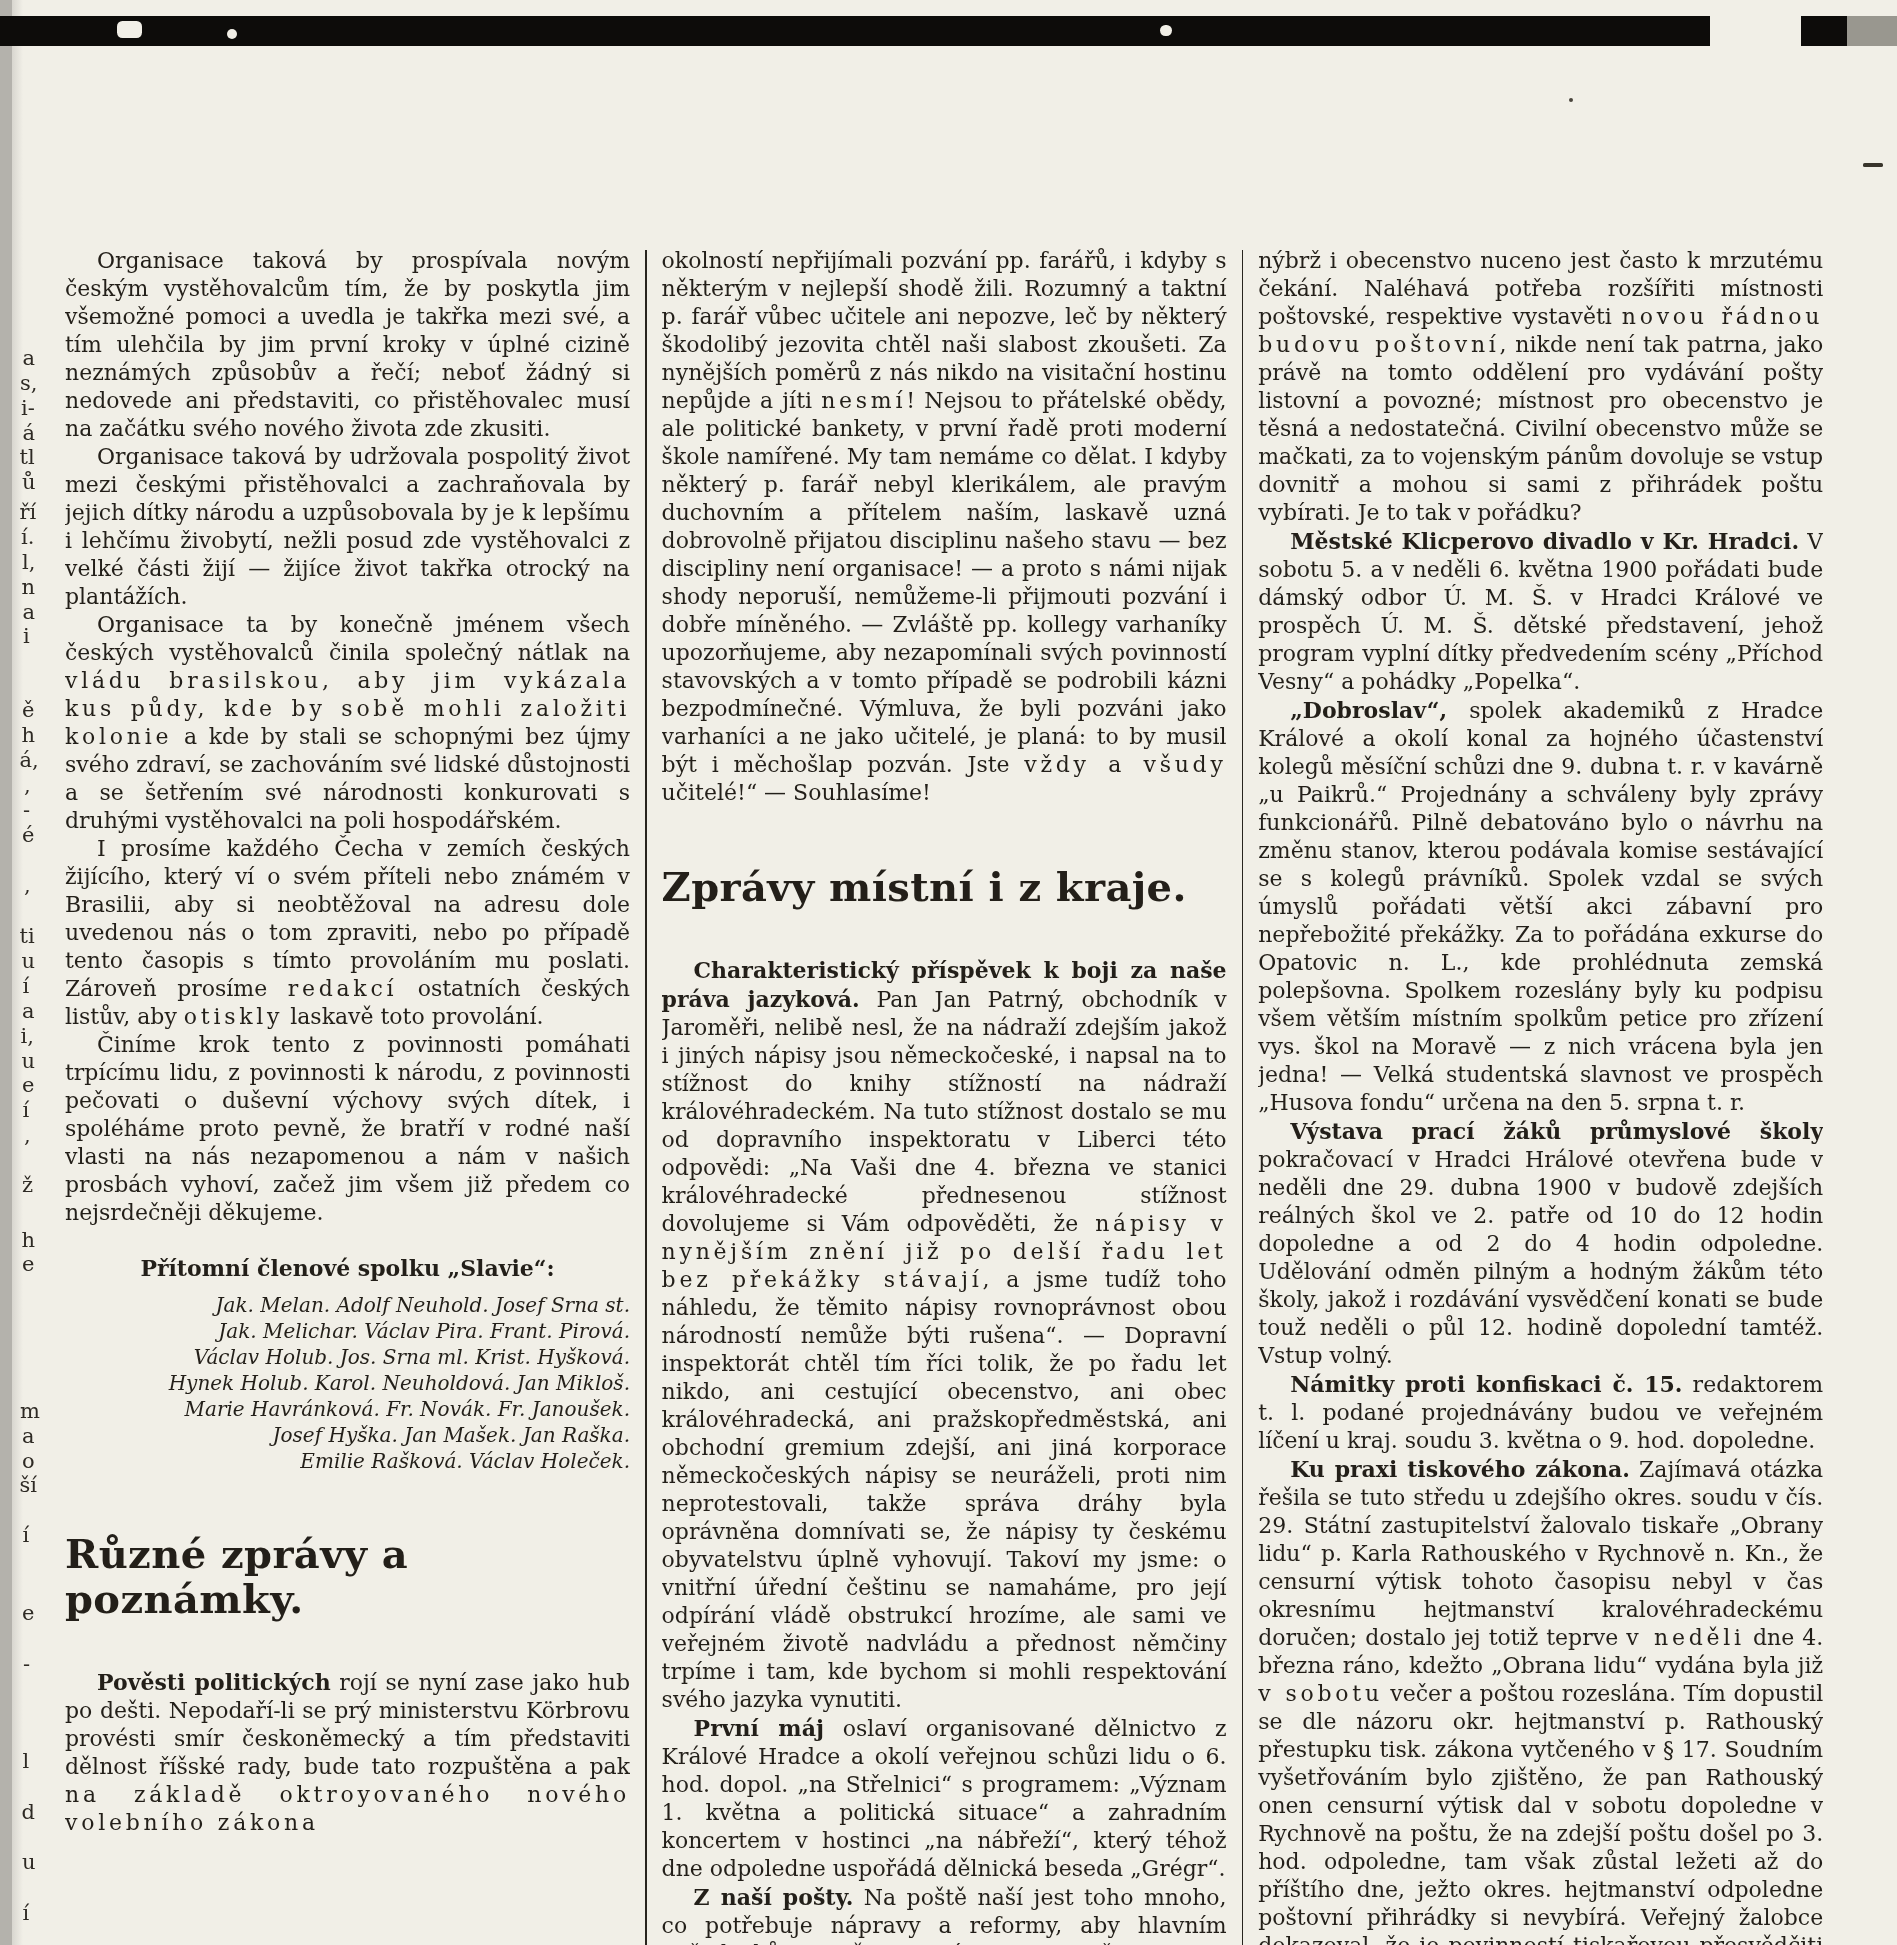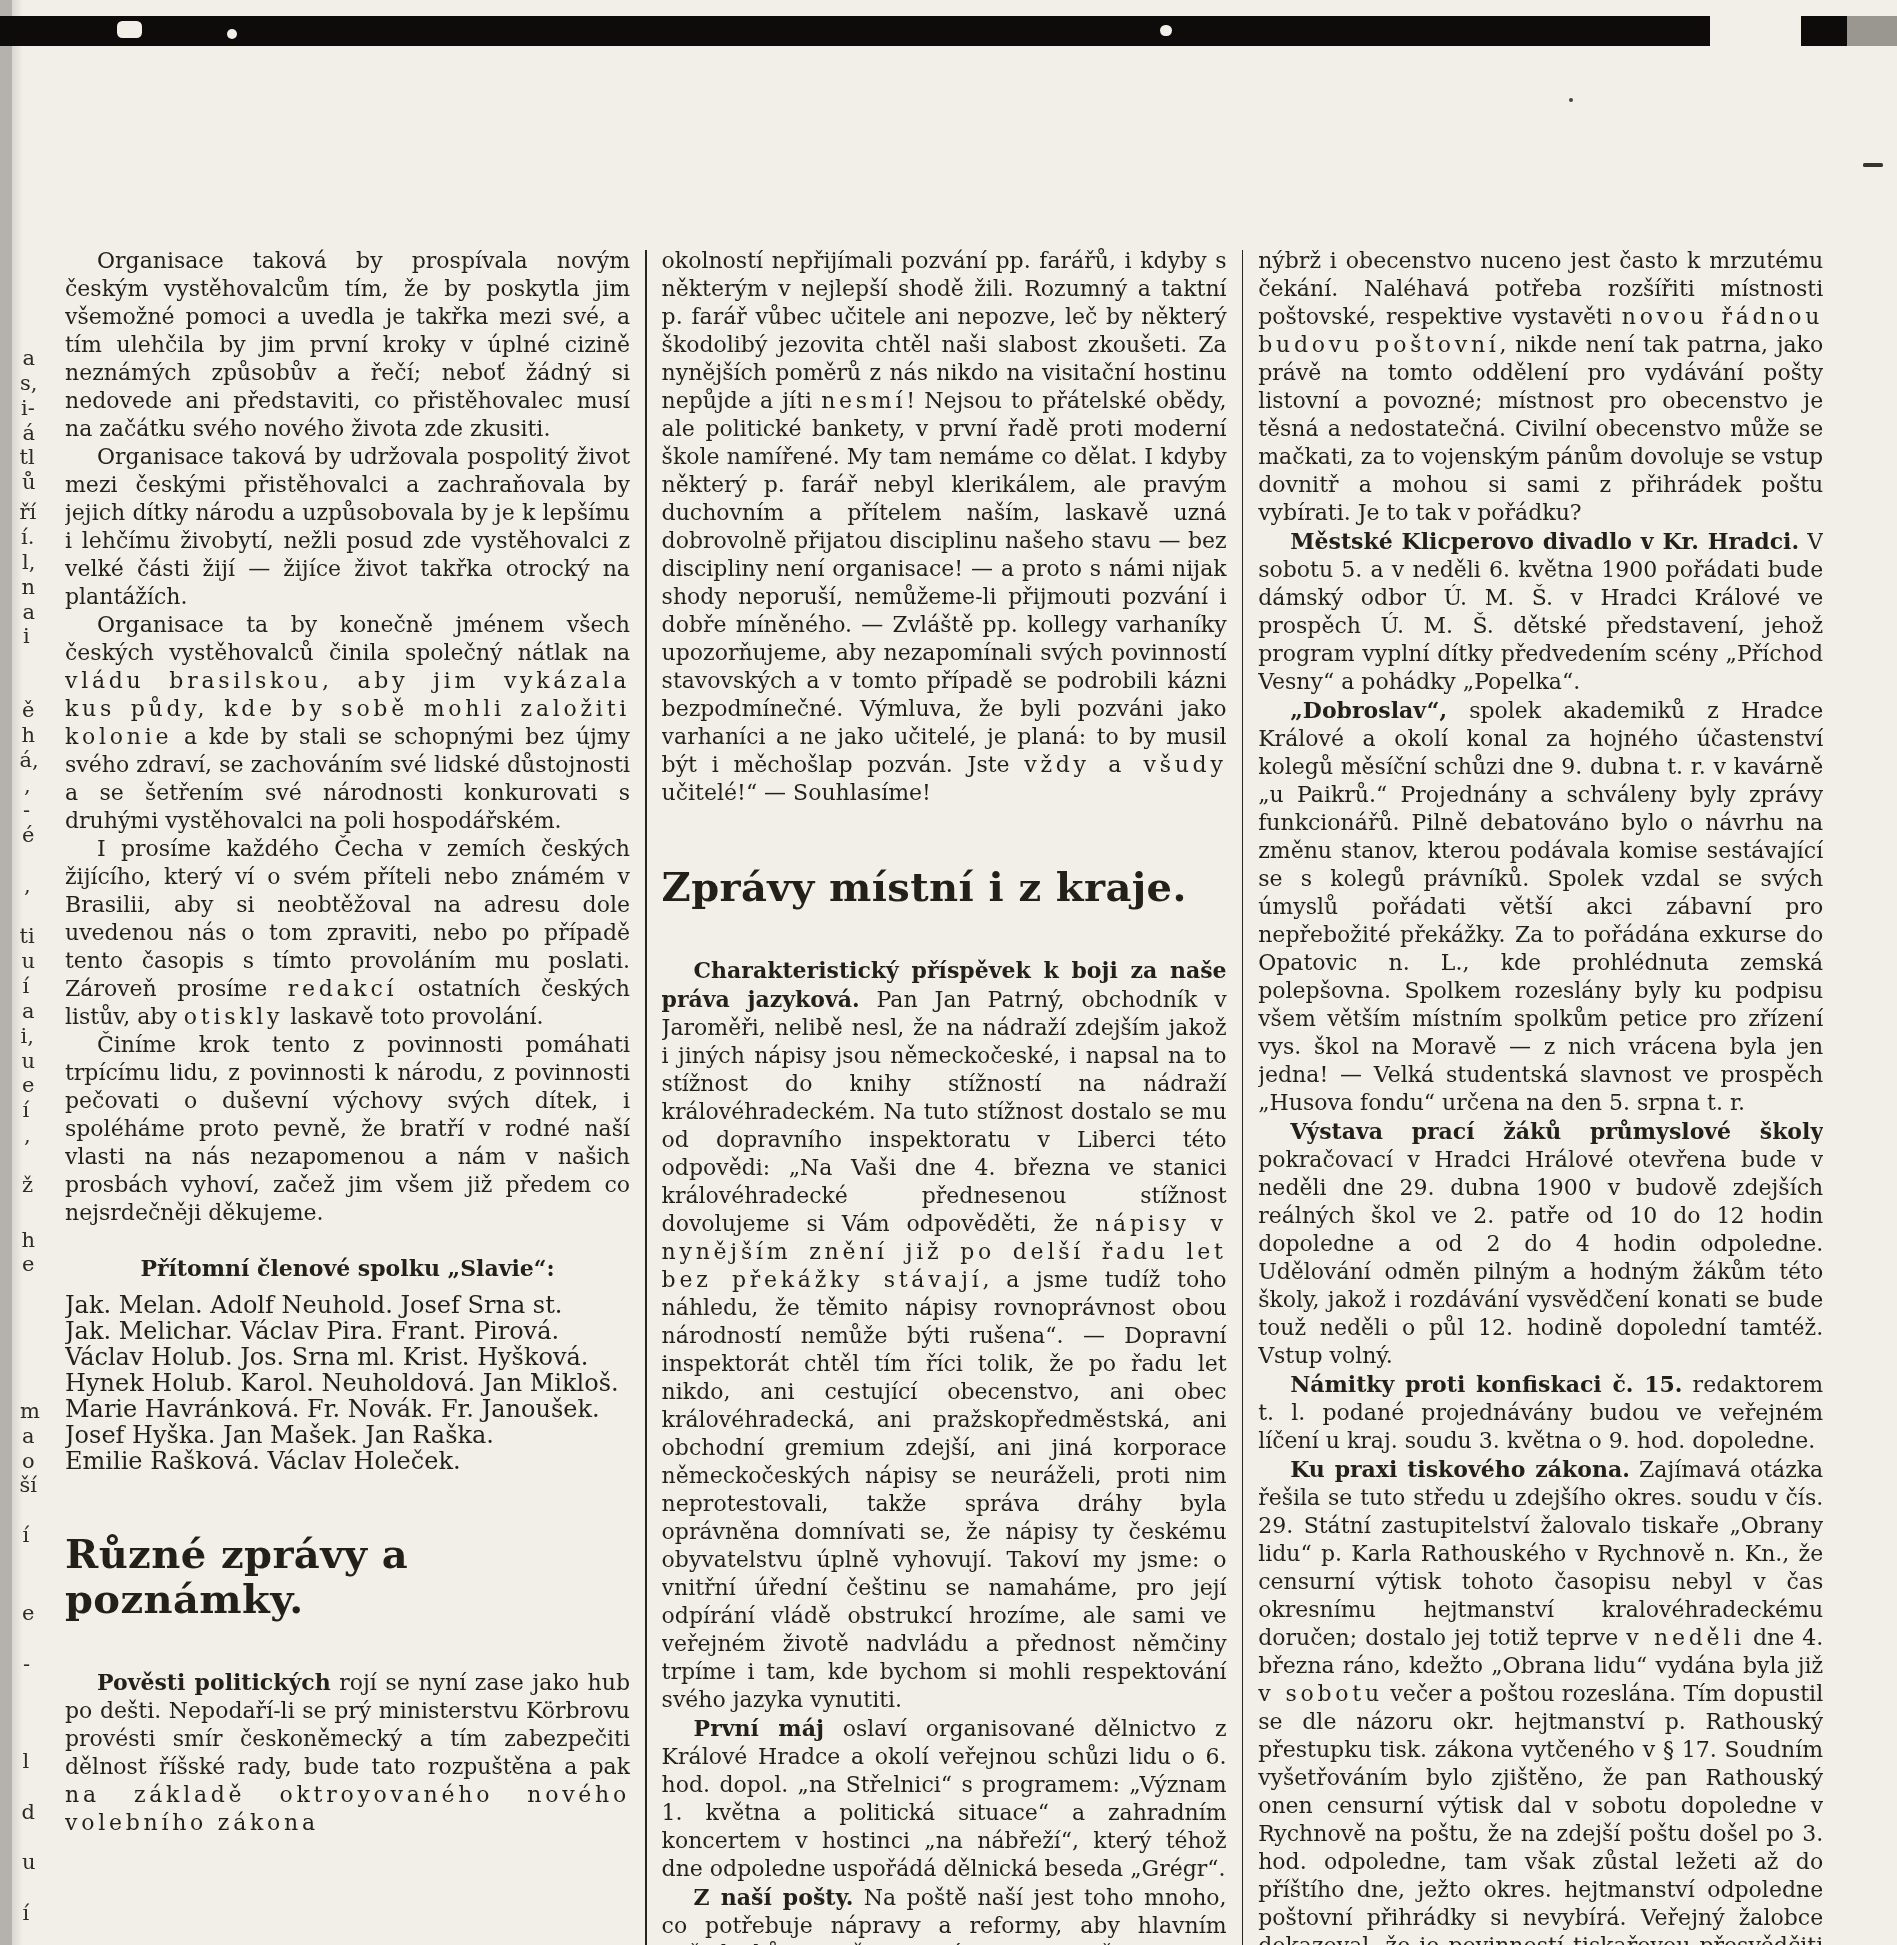--- a/index.html
+++ b/index.html
@@ -50,22 +50,22 @@
   .heading-large {
     font-size:40px; line-height:1.12; font-weight:bold;
     text-align:left; text-indent:0;
     margin:58px 0 46px 0; letter-spacing:0.4px;
   }
   .heading-sub {
     font-size:22px; font-weight:bold; text-align:center;
     margin:27px 0 10px 0;
   }
   .names-block {
-    text-align:left;
-    font-size:24px; line-height:26px;
+    font-style:italic; text-align:right;
+    font-size:20px; line-height:26px;
     margin:1.6px 0 11.7px 0;
   }
 </style>
 </head>
 <body>
 
 <div class="scan-page">
 
   <div class="left-strip"></div>
   <div class="left-strip-soft"></div>
@@ -137,21 +137,21 @@
         <div class="names-block">
           <div>Jak. Melan. Adolf Neuhold. Josef Srna st.</div>
           <div>Jak. Melichar. Václav Pira. Frant. Pirová.</div>
           <div>Václav Holub. Jos. Srna ml. Krist. Hyšková.</div>
           <div>Hynek Holub. Karol. Neuholdová. Jan Mikloš.</div>
           <div>Marie Havránková. Fr. Novák. Fr. Janoušek.</div>
           <div>Josef Hyška. Jan Mašek. Jan Raška.</div>
           <div>Emilie Rašková. Václav Holeček.</div>
         </div>
         <h2 class="heading-large">Různé zprávy a poznámky.</h2>
-        <p class="para indent"><span class="seg-bold">Pověsti politických</span><span> rojí se nyní zase jako hub po dešti. Nepodaří-li se prý ministerstvu Körbrovu provésti smír českoněmecký a tím zabezpečiti dělnost říšské rady, bude tato rozpuštěna a pak </span><span class="seg-spaced">na základě oktroyovaného nového volebního zákona</span></p>
+        <p class="para indent"><span class="seg-bold">Pověsti politických</span><span> rojí se nyní zase jako hub po dešti. Nepodaří-li se prý ministerstvu Körbrovu provésti smír českoněmecký a tím představiti dělnost říšské rady, bude tato rozpuštěna a pak </span><span class="seg-spaced">na základě oktroyovaného nového volebního zákona</span></p>
       </div>
     <div class="divider"></div>
     <div class="col">
         <p class="para"><span>okolností nepřijímali pozvání pp. farářů, i kdyby s některým v nejlepší shodě žili. Rozumný a taktní p. farář vůbec učitele ani nepozve, leč by některý škodolibý jezovita chtěl naši slabost zkoušeti. Za nynějších poměrů z nás nikdo na visitační hostinu nepůjde a jíti </span><span class="seg-spaced">nesmí</span><span>! Nejsou to přátelské obědy, ale politické bankety, v první řadě proti moderní škole namířené. My tam nemáme co dělat. I kdyby některý p. farář nebyl klerikálem, ale pravým duchovním a přítelem naším, laskavě uzná dobrovolně přijatou disciplinu našeho stavu — bez discipliny není organisace! — a proto s námi nijak shody neporuší, nemůžeme-li přijmouti pozvání i dobře míněného. — Zvláště pp. kollegy varhaníky upozorňujeme, aby nezapomínali svých povinností stavovských a v tomto případě se podrobili kázni bezpodmínečné. Výmluva, že byli pozváni jako varhaníci a ne jako učitelé, je planá: to by musil být i měchošlap pozván. Jste </span><span class="seg-spaced">vždy a všudy</span><span> učitelé!“ — Souhlasíme!</span></p>
         <h2 class="heading-large">Zprávy místní i z kraje.</h2>
         <p class="para indent"><span class="seg-bold">Charakteristický příspěvek k boji za naše práva jazyková.</span><span> Pan Jan Patrný, obchodník v Jaroměři, nelibě nesl, že na nádraží zdejším jakož i jiných nápisy jsou německočeské, i napsal na to stížnost do knihy stížností na nádraží královéhradeckém. Na tuto stížnost dostalo se mu od dopravního inspektoratu v Liberci této odpovědi: „Na Vaši dne 4. března ve stanici královéhradecké přednesenou stížnost dovolujeme si Vám odpověděti, že </span><span class="seg-spaced">nápisy v nynějším znění již po delší řadu let bez překážky stávají</span><span>, a jsme tudíž toho náhledu, že těmito nápisy rovnoprávnost obou národností nemůže býti rušena“. — Dopravní inspektorát chtěl tím říci tolik, že po řadu let nikdo, ani cestující obecenstvo, ani obec královéhradecká, ani pražskopředměstská, ani obchodní gremium zdejší, ani jiná korporace německočeských nápisy se neuráželi, proti nim neprotestovali, takže správa dráhy byla oprávněna domnívati se, že nápisy ty českému obyvatelstvu úplně vyhovují. Takoví my jsme: o vnitřní úřední češtinu se namaháme, pro její odpírání vládě obstrukcí hrozíme, ale sami ve veřejném životě nadvládu a přednost němčiny trpíme i tam, kde bychom si mohli respektování svého jazyka vynutiti.</span></p>
         <p class="para indent"><span class="seg-bold">První máj</span><span> oslaví organisované dělnictvo z Králové Hradce a okolí veřejnou schůzi lidu o 6. hod. dopol. „na Střelnici“ s programem: „Význam 1. května a politická situace“ a zahradním koncertem v hostinci „na nábřeží“, který téhož dne odpoledne uspořádá dělnická beseda „Grégr“.</span></p>
         <p class="para indent"><span class="seg-bold">Z naší pošty.</span><span> Na poště naší jest toho mnoho, co potřebuje nápravy a reformy, aby hlavním požadavkům poštovnictví: jistoty, přesnosti a rychlosti bylo učiněno zadost. Chystáme o věci celý článek, dnes jen upozorňujeme na zastaralý a zdlouhavý způsob vybírání schránek poštovních. Chodí je vybírat poštovní sluhové, kteří se musí přes celé město tahat s prázdnými a potom s plnými skřínkami. Proč nezřídí se kariolka a schránky se nevybírají povozem, jako se to děje ve všech větších městech? Že by se tím docílilo přesnosti ve vybírání schránek, o které nelze dnes mluviti, netřeba dokazovati. Jiná věc: na straně pro vydávání pošty listovní i povozné je třeba rozmnožení sil úřednictva; má-li jeden úředník materiál do přihrádek rozdělovati a při tom zároveň strany obsluhovati, trpí tím silně zásada rychlosti v poštovnictví, neboť nejen rozdělování dopisů se tím zdržuje,</span></p>
       </div>
     <div class="divider"></div>

